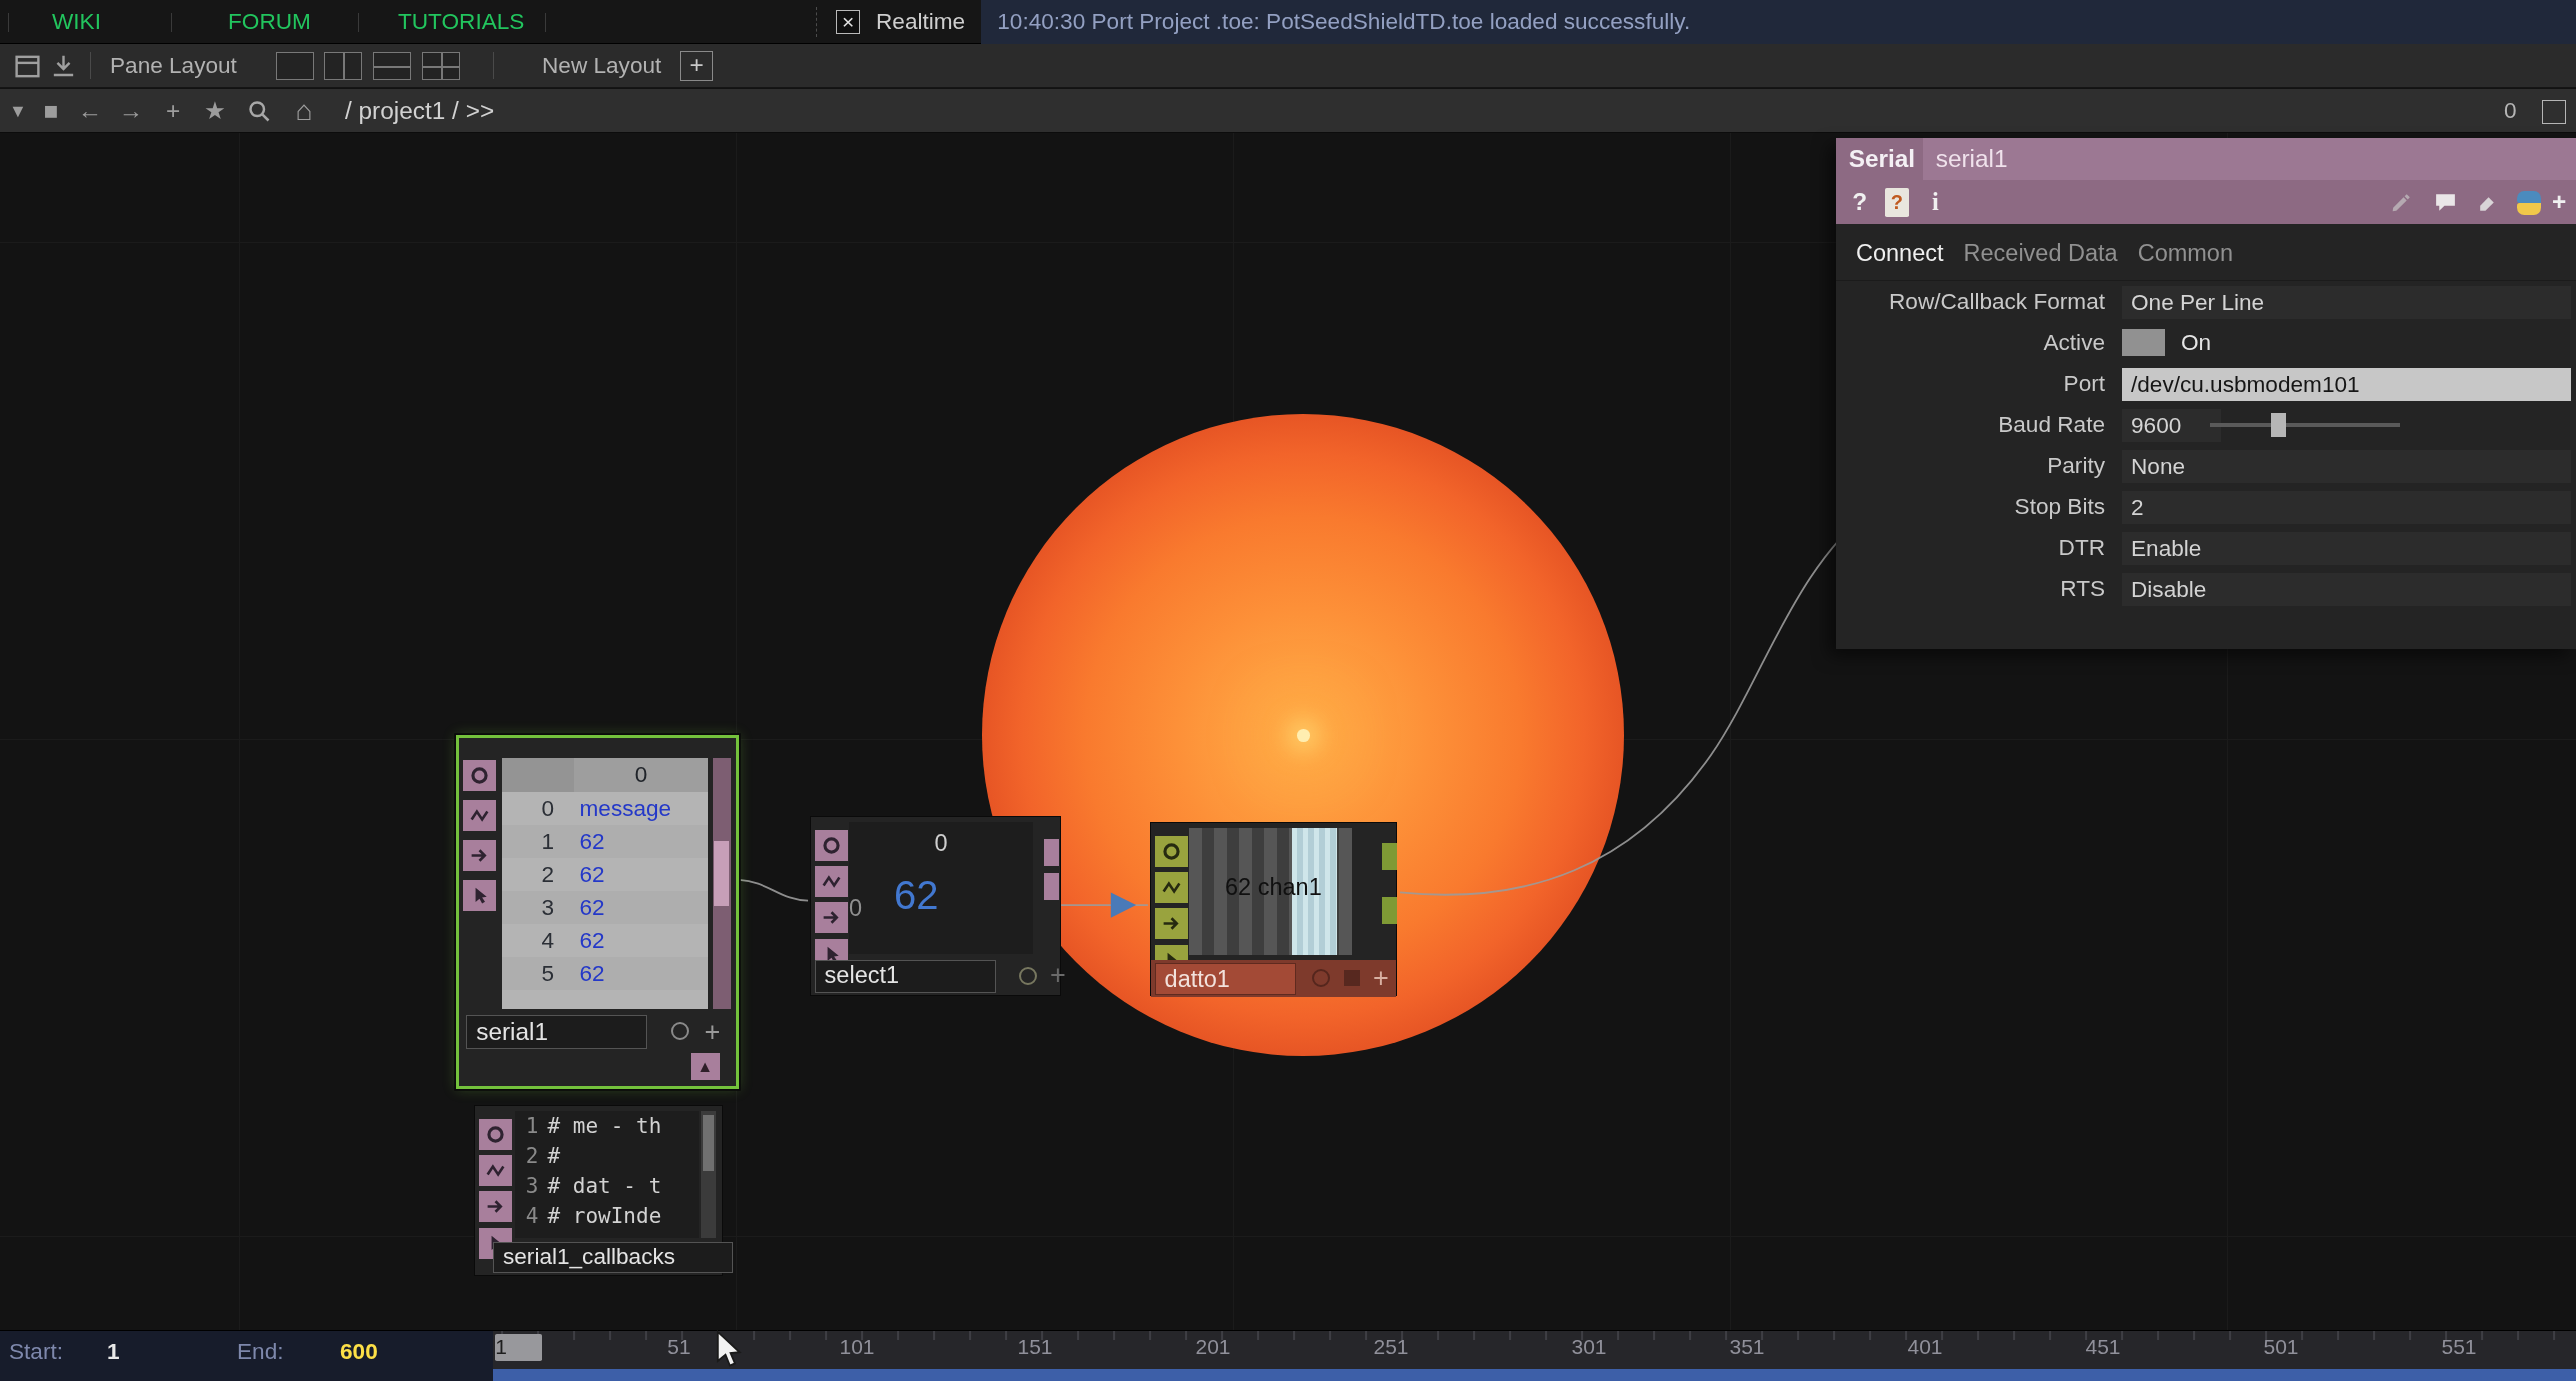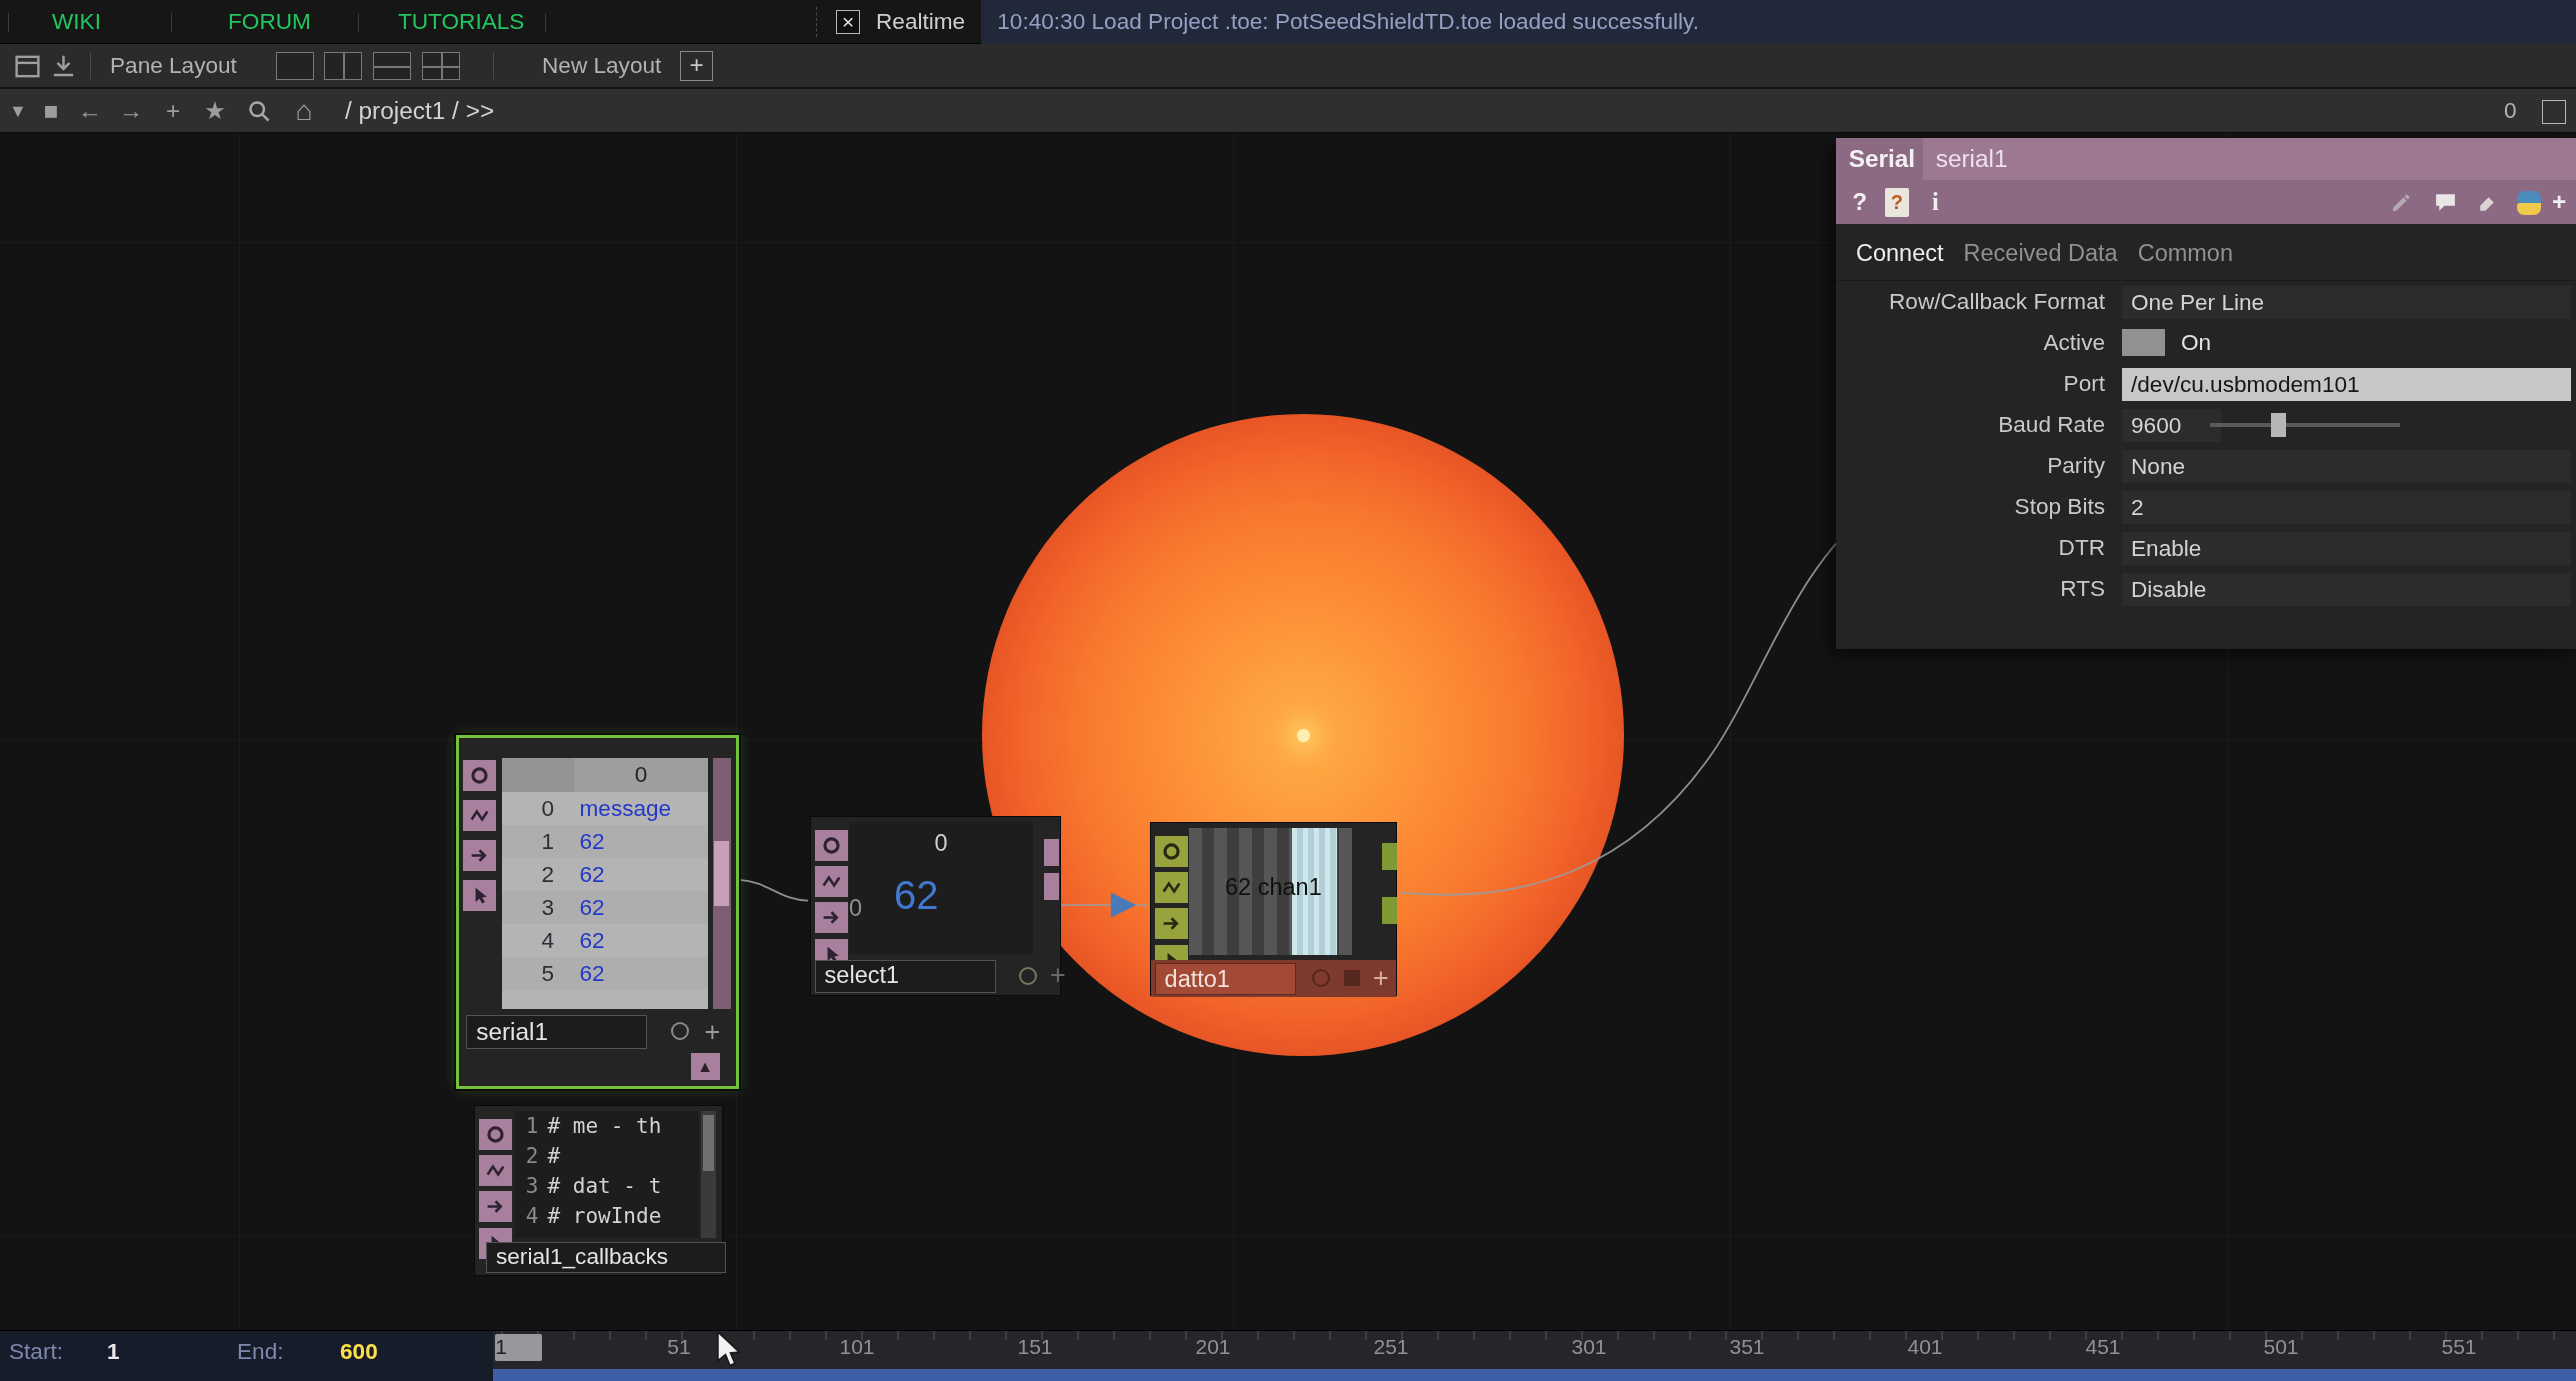--- a/index.html
+++ b/index.html
@@ -120,21 +120,21 @@
 
   
   #node-callbacks{left:474px;top:972px;width:249px;height:171px;border:0.9px solid #0a0a0a;}
   #node-callbacks .code{position:absolute;left:40px;top:5.4px;width:184px;height:127px;background:#1d1d1d;
     font-family:"DejaVu Sans Mono",monospace;font-size:21px;overflow:hidden;}
   .code-line{display:flex;height:30px;line-height:30px;white-space:nowrap;}
   .code-no{width:23.5px;text-align:right;color:#8a8a8a;flex:none;}
   .code-txt{padding-left:9px;color:#d2d2d2;}
   #node-callbacks .v-scroll{position:absolute;left:226px;top:5.4px;width:14.5px;height:127px;background:#3b3b3b;}
   #node-callbacks .v-handle{position:absolute;left:1.8px;top:3.6px;width:11px;height:56px;background:#707070;}
-  #node-callbacks .name-field{left:11px;top:136px;right:3.6px;width:240px;height:31px;font-size:22.6px;line-height:27px;}
+  #node-callbacks .name-field{left:18px;top:136px;right:3.6px;width:240px;height:31px;font-size:22.6px;line-height:27px;}
 
   
   #params{position:absolute;left:1836px;top:138px;width:740px;height:511px;background:#242424;z-index:10;
           box-shadow:-7.2px 7.2px 16.3px rgba(0,0,0,.55);}
   #p-header{position:absolute;left:0;top:0;right:0;height:42px;background:#8d6a83;}
   #p-family{position:absolute;left:12.7px;top:0;height:42px;line-height:42px;color:#f4f0f4;font-weight:bold;font-size:24.4px;}
   #p-name-field{position:absolute;left:87px;right:0;top:0;bottom:0;background:#9c7893;color:#f0e2ec;
                 font-size:24.4px;line-height:42px;padding-left:12.7px;}
   #p-icons{position:absolute;left:0;top:42px;right:0;height:44px;background:#8d6a83;}
   .pi-glyph{position:absolute;top:0;height:44px;line-height:44px;color:#f0f0f0;font-size:24.4px;font-weight:bold;}
@@ -190,21 +190,21 @@
         <span class="menu-item" style="left: 228px;">FORUM</span>
         <span class="menu-item" style="left: 398px;">TUTORIALS</span>
       </div>
     <span id="oi-badge">O|I</span>
     <span id="oi-value" class="tb-text">60</span>
     <span id="fps-label" class="tb-text">FPS:</span>
     <span id="fps-value" class="tb-text">60</span>
     <span id="rt-sep"></span>
     <span id="rt-check">×</span>
     <span id="rt-label" class="tb-text">Realtime</span>
-    <div id="statusbar">10:40:30 Load Project .toe: PotSeedShieldTD.toe loaded successfully.</div>
+    <div id="statusbar">10:40:30 Port Project .toe: PotSeedShieldTD.toe loaded successfully.</div>
   </div>
 
   <div id="toolbar-pane">
     <svg class="tp-icon" style="left:12.7px" viewBox="0 0 24 24">
       <rect x="3" y="4" width="18" height="16" fill="none" stroke="currentColor" stroke-width="2"></rect>
       <line x1="3" y1="9" x2="21" y2="9" stroke="currentColor" stroke-width="2"></line>
     </svg>
     <svg class="tp-icon" style="left:49px" viewBox="0 0 24 24">
       <path d="M12,3 V13 M7,9 L12,14 L17,9 M4,19 H20" fill="none" stroke="currentColor" stroke-width="2"></path>
     </svg>

